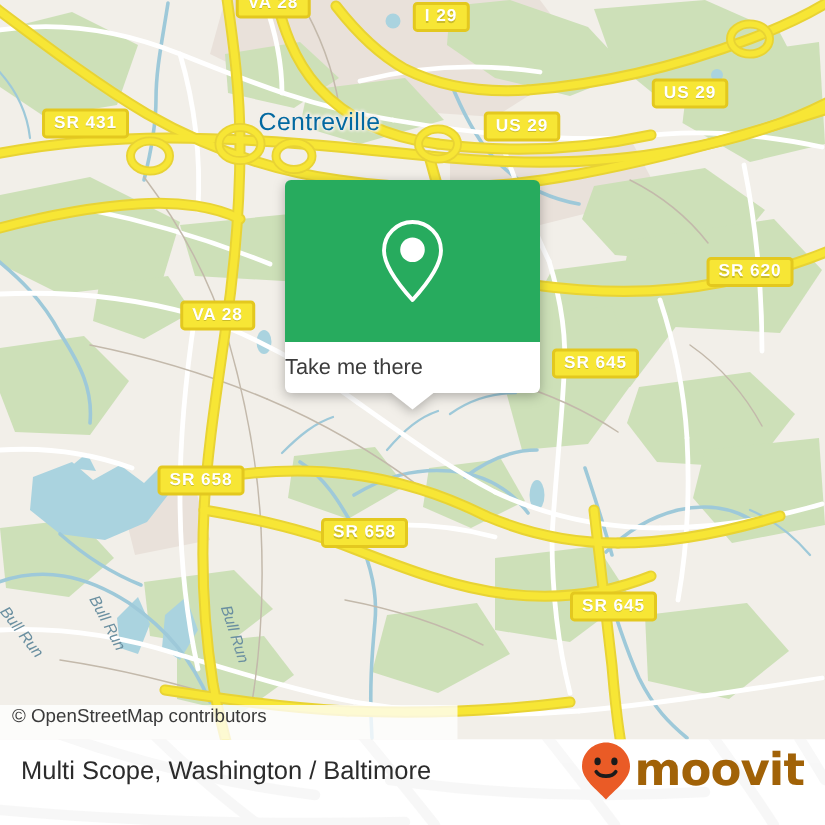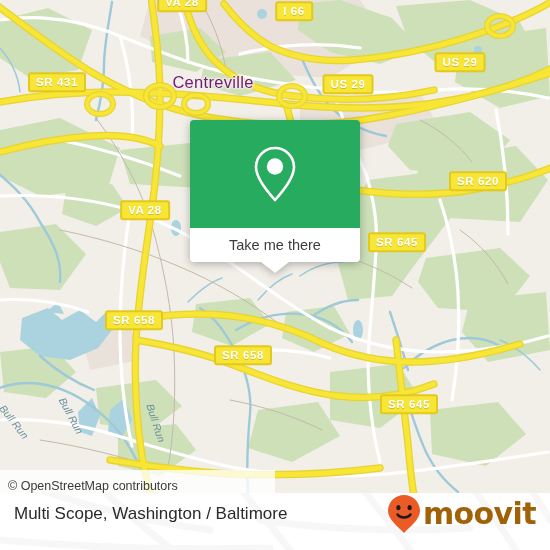--- a/index.html
+++ b/index.html
@@ -29,21 +29,21 @@
     white-space:nowrap;
     transform:translate(-50%,-50%);
     text-shadow:0 1px 0 rgba(0,0,0,.18);
     font-family:"Liberation Sans","DejaVu Sans",sans-serif;
   }
 
   
   .place-label{
     position:absolute;
     transform:translate(-50%,-50%);
-    color:#701a75;
+    color:#0369a1;
     font-size:16.5px;
     letter-spacing:.3px;
     white-space:nowrap;
     text-shadow:
       1px 0 2px #f2efe9,-1px 0 2px #f2efe9,0 1px 2px #f2efe9,0 -1px 2px #f2efe9,
       1px 1px 2px #f2efe9,-1px -1px 2px #f2efe9;
     text-align: center;
   }
 
   
@@ -60,34 +60,34 @@
   .popup{
     position:absolute;left:190px;top:120px;width:170px;
     filter:drop-shadow(0 2px 4px rgba(0,0,0,.28));
   }
   .popup-top{
     background:#27ab5e;height:108px;border-radius:4px 4px 0 0;
     display:flex;align-items:center;justify-content:center;
   }
   .popup-bottom{
     background:#ffffff;height:34px;border-radius:0 0 4px 4px;
-    display:flex;align-items:center;justify-content:center;
+    display:flex;align-items:center;
     color:#3c3c3c;font-size:14.5px;white-space:nowrap;
   }
   .popup-tail{
     position:absolute;left:50%;top:142px;transform:translateX(-50%);
     width:0;height:0;border-left:14px solid transparent;border-right:14px solid transparent;
     border-top:11px solid #ffffff;
   }
 
   
   .attribution{
-    position:absolute;left:0;top:470px;height:23px;width:275px;
+    position:absolute;left:0;top:470px;height:23px;width:305px;
     background:rgba(255,255,255,.78);
-    display:flex;align-items:flex-end;
+    display:flex;align-items:flex-start;
     padding-left:8px;box-sizing:border-box;
     color:#3a3a3a;font-size:12.5px;white-space:nowrap;
   }
 
   
   .footer{
     position:absolute;left:0;top:493px;width:550px;height:57px;
     background:#ffffff;overflow:hidden;
   }
   .footer-ghost{position:absolute;left:0;top:-493px;width:550px;height:550px;opacity:.07;pointer-events:none;}
@@ -304,25 +304,25 @@
     </div>
 
     <div>
       <div class="water-label" style="left:2px;top:400px;transform:rotate(52deg);">Bull Run</div>
       <div class="water-label" style="left:62px;top:392px;transform:rotate(62deg);">Bull Run</div>
       <div class="water-label" style="left:150px;top:398px;transform:rotate(72deg);">Bull Run</div>
     </div>
 
     <div>
       <div class="shield" style="left:182px;top:2px;">VA 28</div>
-      <div class="shield" style="left:294px;top:11px;">I 66</div>
+      <div class="shield" style="left:294px;top:11px;">I 29</div>
       <div class="shield" style="left:460px;top:62px;">US 29</div>
       <div class="shield" style="left:57px;top:82px;">SR 431</div>
       <div class="shield" style="left:348px;top:84px;">US 29</div>
-      <div class="shield" style="left:478px;top:181px;">SR 620</div>
+      <div class="shield" style="left:500px;top:181px;">SR 620</div>
       <div class="shield" style="left:145px;top:210px;">VA 28</div>
       <div class="shield" style="left:397px;top:242px;">SR 645</div>
       <div class="shield" style="left:134px;top:320px;">SR 658</div>
       <div class="shield" style="left:243px;top:355px;">SR 658</div>
       <div class="shield" style="left:409px;top:404px;">SR 645</div>
     </div>
 
     <div class="popup">
       <div class="popup-top">
         <svg width="52" height="62" viewBox="0 0 52 62">

